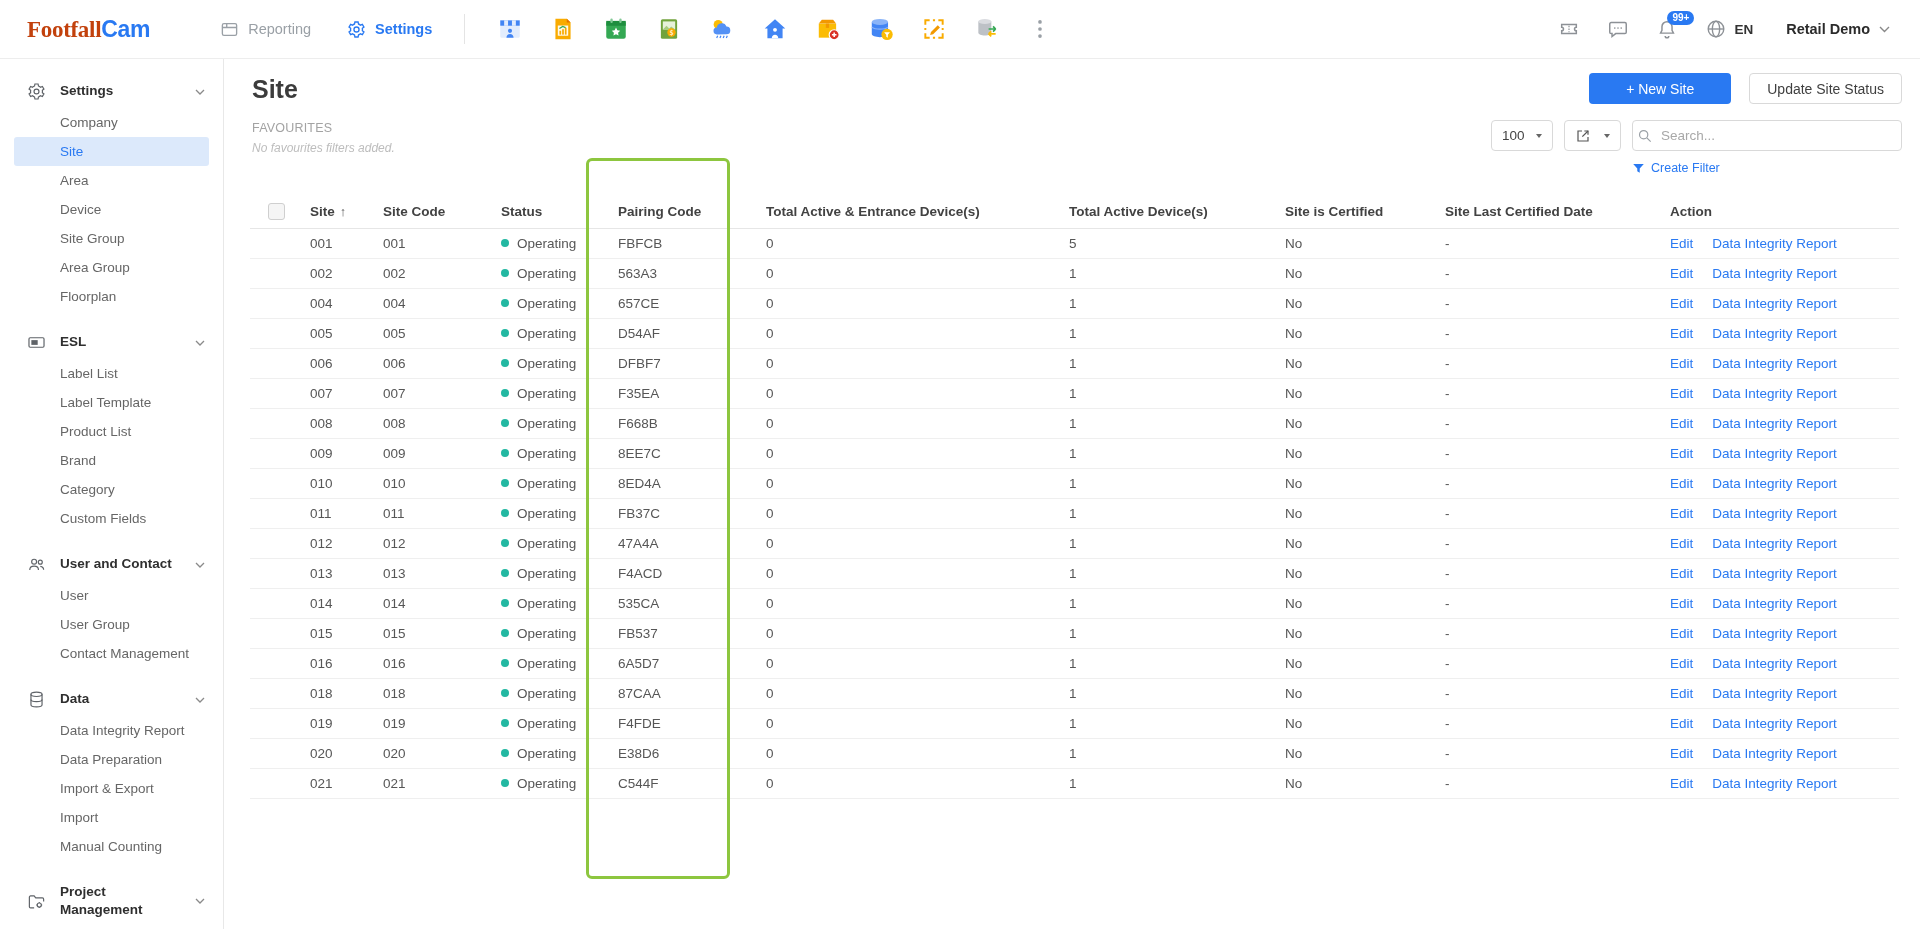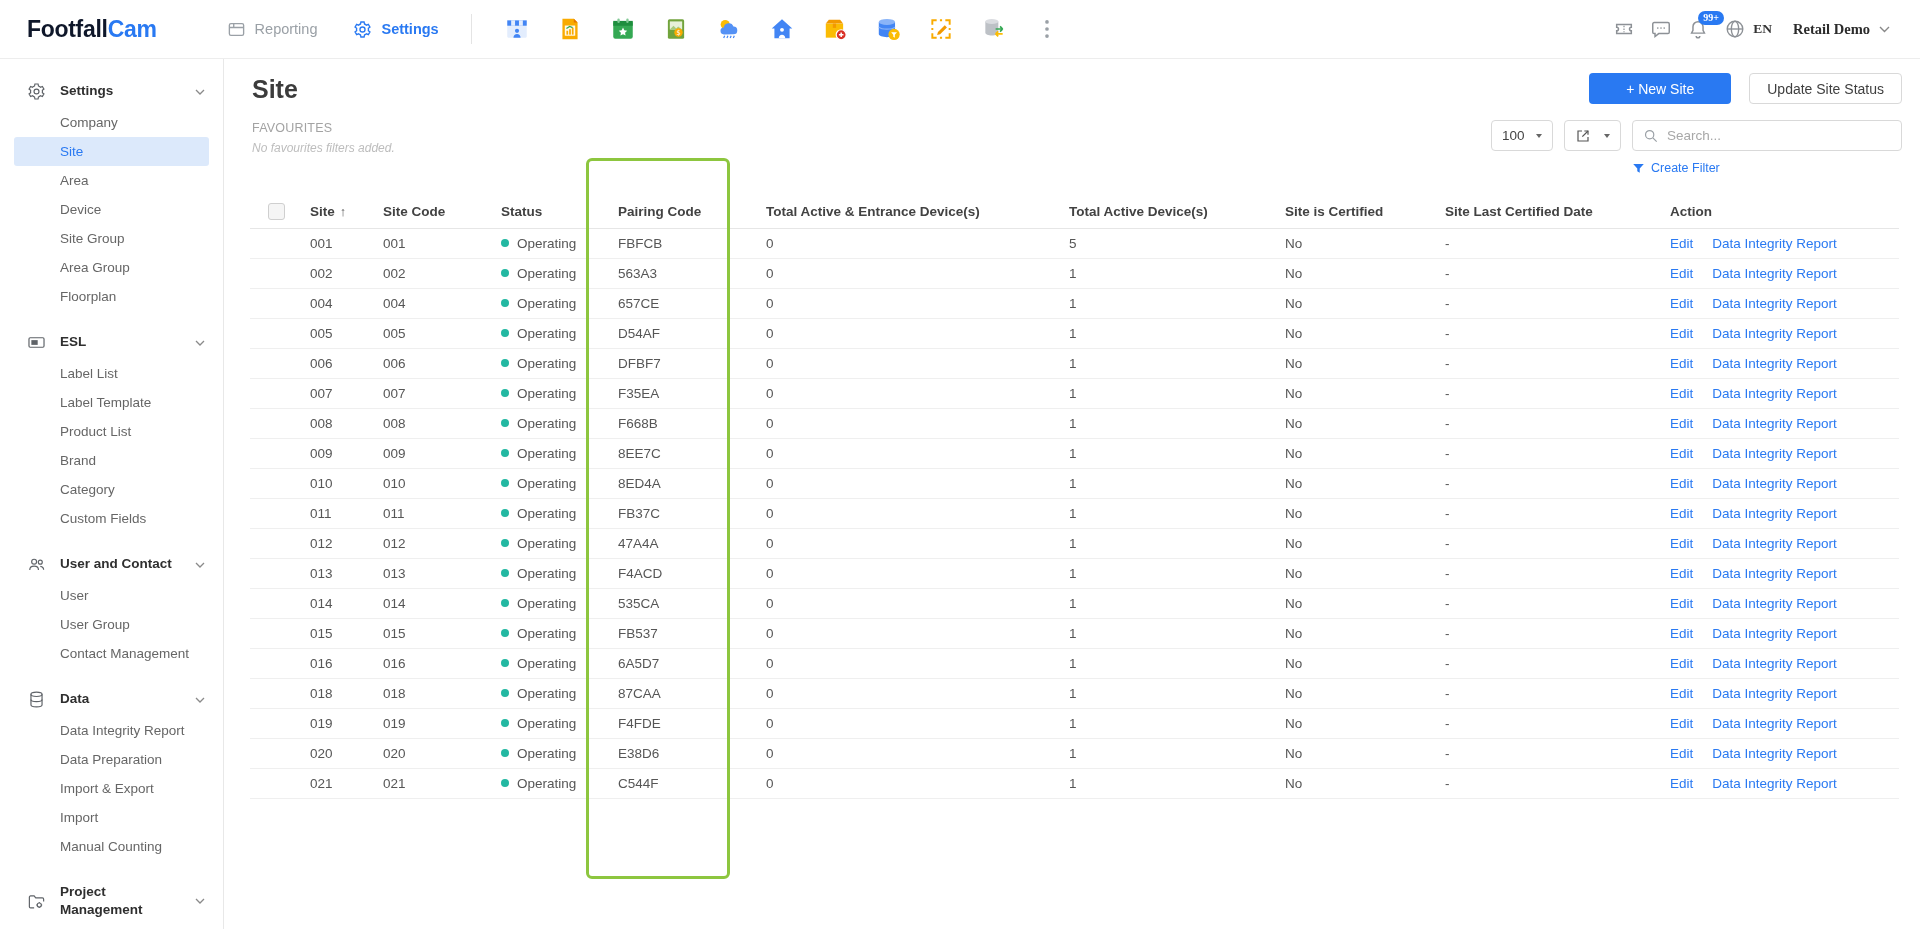--- a/index.html
+++ b/index.html
@@ -3,29 +3,29 @@
 <meta charset="utf-8">
 <style>
   * { box-sizing: border-box; margin: 0; padding: 0; }
   html,body { width:1920px; height:929px; overflow:hidden; background:#fff;
     font-family:"Liberation Sans","DejaVu Sans",sans-serif; color:#333; }
 
   
   .topbar { height:59px; display:flex; align-items:center; padding:0 30px 0 27px;
     border-bottom:1px solid #ededed; position:relative; z-index:10; background:#fff;}
   .logo { font-size:23px; font-weight:700; letter-spacing:-0.3px; white-space:nowrap;}
-  .logo .p1 { color:#0f172a; } .logo .p2 { color:#2979f2; }
+  .logo .p1 { color:#c2410c;font-family:Liberation Serif, serif; } .logo .p2 { color:#2979f2; }
   .nav { display:flex; align-items:center; gap:36px; margin-left:70px; }
   .nav-item { display:flex; align-items:center; gap:9px; font-size:14.5px; color:#9aa0a6; cursor:pointer;}
   .nav-item.active { color:#2979f2; font-weight:700; }
   .tb-divider { width:1px; height:30px; background:#e4e4e4; margin:0 32px; }
   .app-strip { display:flex; align-items:center; gap:27px; }
   .app-icon { width:26px; height:26px; display:inline-flex; cursor:pointer; }
   .app-icon svg { width:26px; height:26px; }
-  .tb-right { margin-left:auto; display:flex; align-items:center; gap:15px;font-family:Liberation Serif, serif; }
+  .tb-right { margin-left:auto; display:flex; align-items:center; gap:27px; }
   .tb-icon { width:22px; height:22px; display:inline-flex; position:relative; cursor:pointer;}
   .badge { position:absolute; top:-7px; left:11px; background:#2979f2; color:#fff;
     font-size:10px; font-weight:700; border-radius:9px; padding:2px 5px; line-height:1; }
   .lang { display:flex; align-items:center; gap:7px; font-size:13.5px; color:#333; font-weight:600; cursor:pointer;}
   .account { display:flex; align-items:center; gap:9px; font-size:14.5px; font-weight:600; color:#2b2b2b; cursor:pointer; margin-left:6px;}
 
   
   .sidebar { position:absolute; top:59px; left:0; bottom:0; width:224px;
     border-right:1px solid #e8e8e8; padding-top:16px; background:#fff; overflow:hidden;}
   .side-section { margin-bottom:15px; }
@@ -50,21 +50,21 @@
   .btn-blue { background:#2979f2; color:#fff; border:none; padding:0 37px;}
   .btn-white { background:#fff; color:#3f3f3f; border:1px solid #d9d9d9; padding:0 17px;}
 
   .controls { position:absolute; top:61px; right:18px; display:flex; gap:11px;}
   .ctl { height:31px; border:1px solid #d9d9d9; border-radius:4px; background:#fff;
     display:inline-flex; align-items:center; cursor:pointer;}
   .size-select { width:62px; padding:0 10px; justify-content:space-between; font-size:13.5px; color:#444;}
   .export-btn { width:57px; padding:0 10px; justify-content:space-between;}
   .caret { width:0; height:0; border-left:3.5px solid transparent; border-right:3.5px solid transparent;
     border-top:4.5px solid #666; }
-  .search-box { width:270px; padding:0 10px; gap:8px; cursor:text;}
+  .search-box { width:270px; padding:0 4px; gap:8px; cursor:text;}
   .search-box input { border:none; outline:none; flex:1; font-size:13.5px; color:#444;
     font-family:inherit; background:transparent;}
   .search-box input::placeholder { color:#a8a8a8; }
   .create-filter { position:absolute; top:102px; left:1407px; display:flex; align-items:center;
     gap:6px; color:#2979f2; font-size:12.5px; cursor:pointer;}
 
   
   .tbl-wrap { position:absolute; top:136px; left:25px; }
   table { border-collapse:collapse; table-layout:fixed; width:1649px; }
   th { text-align:left; font-size:13.5px; font-weight:600; color:#424242; height:33px;

